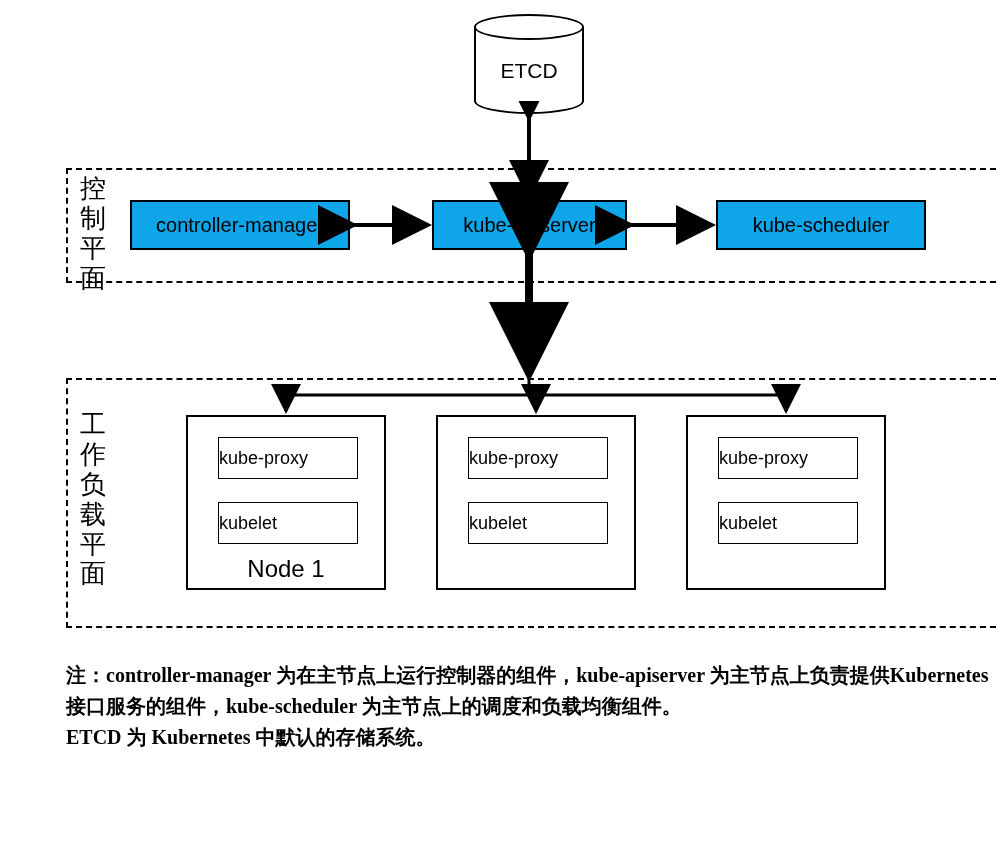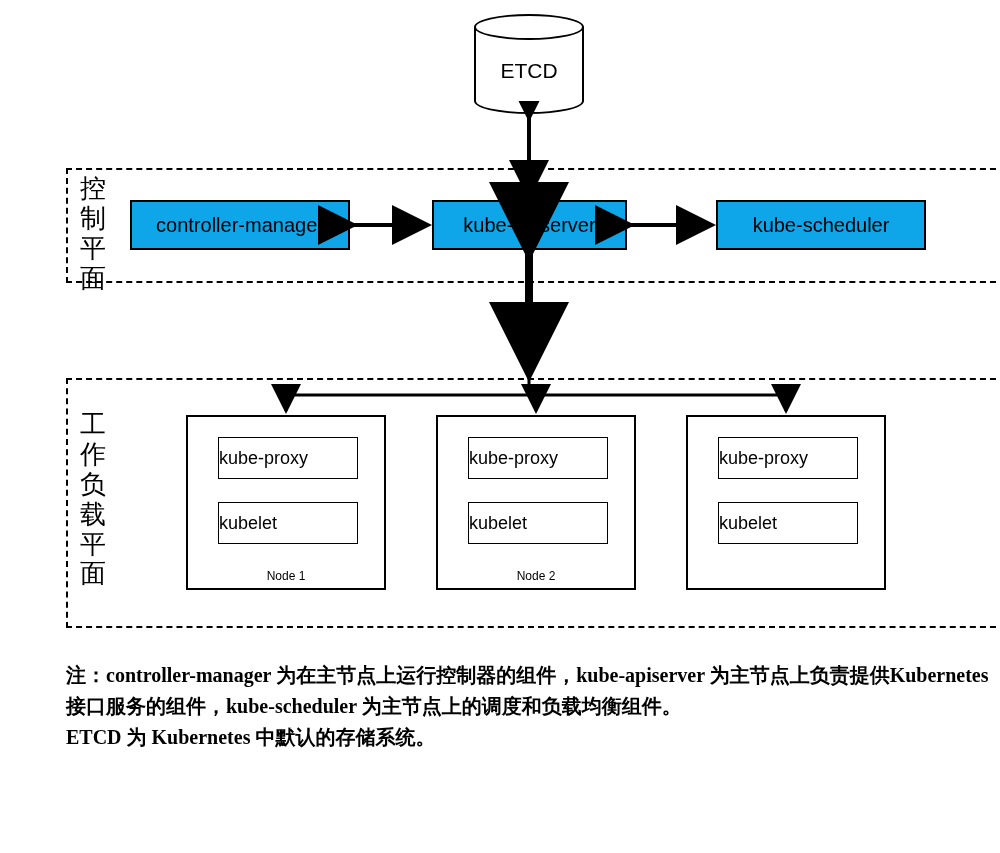--- a/index.html
+++ b/index.html
@@ -76,21 +76,21 @@
     .node-inner {
       position: absolute;
       border: 1.5px solid #000;
       display: flex;
       align-items: center;
       justify-content: flex-start;
       font-size: 18px;
     }
     .node-label {
       position: absolute;
-      font-size: 12px;
+      font-size: 24px;
       text-align: center;
     }
     .notes {
       position: absolute;
       left: 30px;
       top: 660px;
       width: 940px;
       font-size: 20px;
       line-height: 1.55;
       font-weight: bold;
@@ -153,21 +153,20 @@
     <div class="node-label" style="left:0; bottom:5px; width:100%;">Node 1</div>
   </div>
 
   <div class="node-box" style="left:400px; top:415px; width:200px; height:175px;">
     <div class="node-inner" style="left:30px; top:20px; width:140px; height:42px;">
       <span>kube-proxy</span>
     </div>
     <div class="node-inner" style="left:30px; top:85px; width:140px; height:42px;">
       <span>kubelet</span>
     </div>
-    <div class="node-label" style="left:0; bottom:5px; width:100%;">Node 2</div>
   </div>
 
   <div class="node-box" style="left:650px; top:415px; width:200px; height:175px;">
     <div class="node-inner" style="left:30px; top:20px; width:140px; height:42px;">
       <span>kube-proxy</span>
     </div>
     <div class="node-inner" style="left:30px; top:85px; width:140px; height:42px;">
       <span>kubelet</span>
     </div>
   </div>

